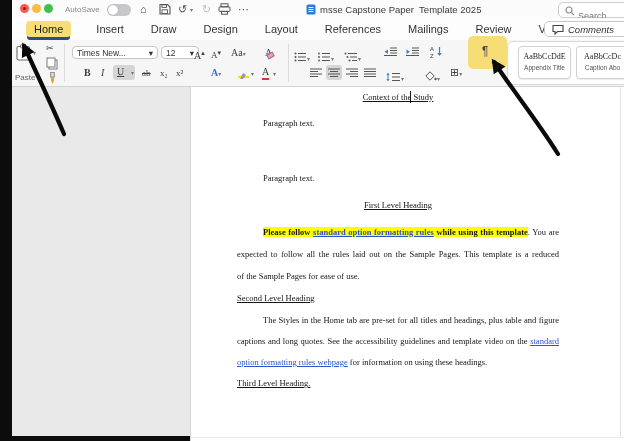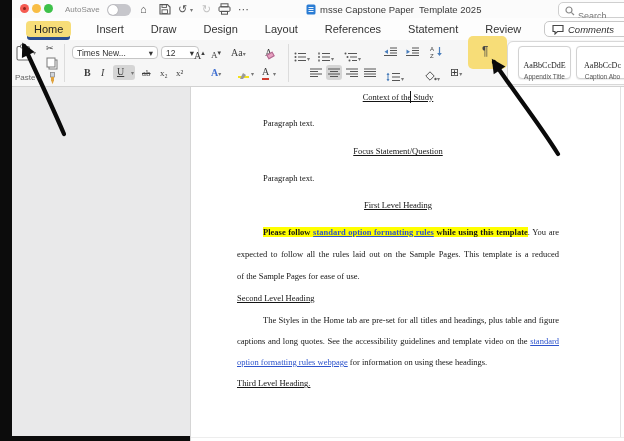--- a/index.html
+++ b/index.html
@@ -43,21 +43,21 @@
   .hl-box{background:#f7dd78;border-radius:5px;}
   .tiny{font-size:7px;}
   .svgi{display:inline-block;vertical-align:middle;}
   .redbar{border-bottom:2.5px solid #d03b2f;}
   .yellowbar{border-bottom:2.5px solid #f3e11c;}
   .effectsA{color:#3f6fd1;font-weight:bold;}
   .eraser{position:absolute;width:5px;height:3px;background:#e8a0c0;border:0.5px solid #b06a90;transform:rotate(-30deg);right:-2px;bottom:1px;}
   
   .styles-panel{left:507px;top:41px;width:130px;height:44px;background:#fff;border:1px solid #d8d8d8;border-radius:6px 0 0 6px;box-sizing:border-box;}
   .style-card{top:46px;width:53px;height:33px;background:#fff;border:1px solid #d2d2d2;border-radius:4px;box-shadow:0 0.5px 1px rgba(0,0,0,.08);text-align:center;box-sizing:border-box;}
-  .style-card .sample{display:block;margin-top:14px;font-size:8px;color:#222;font-family:"Liberation Serif","DejaVu Serif",serif;white-space:nowrap;}
+  .style-card .sample{display:block;margin-top:5px;font-size:8px;color:#222;font-family:"Liberation Serif","DejaVu Serif",serif;white-space:nowrap;}
   .style-card .sname{display:block;margin-top:3px;font-size:6.5px;color:#555;white-space:nowrap;}
   
   .workspace{left:12px;top:87px;width:178px;height:349px;background:#e9e9ea;}
   .page{left:190px;top:87px;width:434px;height:354px;background:#fff;border-left:1px solid #d5d5d5;box-sizing:border-box;}
   .scroll-line{left:620px;top:87px;width:1px;height:350px;background:#e2e2e2;}
   .page-bottom-line{left:191px;top:437px;width:433px;height:1px;background:#ededed;}
   
   .dline{position:absolute;left:237px;width:322px;font-family:"Liberation Serif","DejaVu Serif",serif;
          font-size:8.5px;color:#151515;line-height:11px;height:12px;overflow:hidden;white-space:nowrap;}
   .center{text-align:center;}
@@ -119,21 +119,21 @@
   </div>
 
   <div class="abs tabbar">
     <div class="tabs">
       <span class="tab active">Home</span>
       <span class="tab">Insert</span>
       <span class="tab">Draw</span>
       <span class="tab">Design</span>
       <span class="tab">Layout</span>
       <span class="tab">References</span>
-      <span class="tab">Statement</span>
+      <span class="tab">Mailings</span>
       <span class="tab">Review</span>
       <span class="tab">View</span>
     </div>
   </div>
   <div class="abs comments-btn">
     <svg width="12" height="11">
         <path d="M1 1.5 h10 v6 h-5.5 l-2.5 2.5 v-2.5 h-2 z" fill="none" stroke="#444" stroke-width="1.1"></path>
       </svg>
     <span>Comments</span>
   </div>
@@ -263,21 +263,20 @@
   </div>
 
   <div class="abs workspace"></div>
   <div class="abs page"></div>
   <div class="abs scroll-line"></div>
   <div class="abs page-bottom-line"></div>
 
   <div class="dline center ul" style="top:92px">Context of the Study</div>
   <div class="abs caret"></div>
   <div class="dline" style="top:118px;left:263px">Paragraph text.</div>
-  <div class="dline center ul" style="top:146px">Focus Statement/Question</div>
   <div class="dline" style="top:173px;left:263px">Paragraph text.</div>
   <div class="dline center ul" style="top:200px">First Level Heading</div>
 
   <div class="dline jline ind" style="top:227px"><span class="b hl">Please follow </span><span class="b hl lnk">standard option formatting rules</span><span class="b hl"> while using this template</span><span>. You are</span></div>
   <div class="dline jline" style="top:249px">expected to follow all the rules laid out on the Sample Pages. This template is a reduced version</div>
   <div class="dline" style="top:271px">of the Sample Pages for ease of use.</div>
 
   <div class="dline ul" style="top:293px">Second Level Heading</div>
   <div class="dline jline ind" style="top:315px">The Styles in the Home tab are pre-set for all titles and headings, plus table and figure</div>
   <div class="dline" style="top:357px"><span class="lnk">option formatting rules webpage</span><span> for information on using these headings.</span></div>

